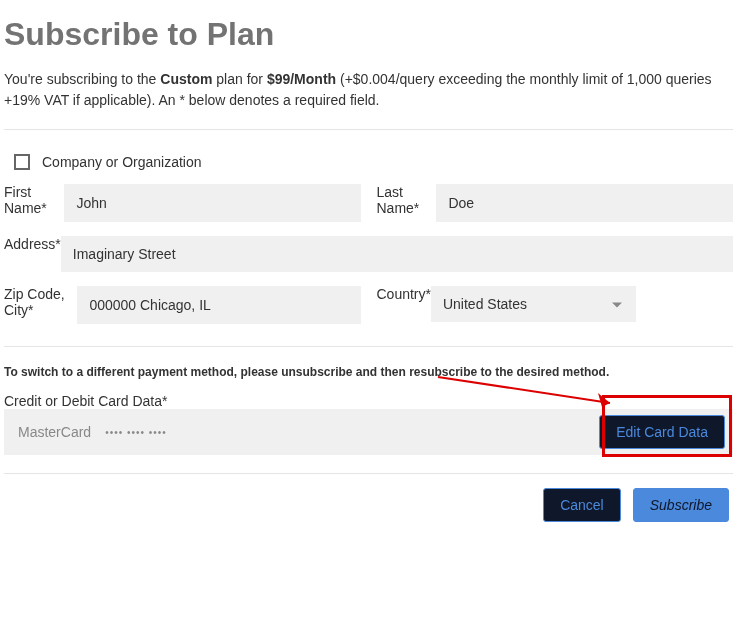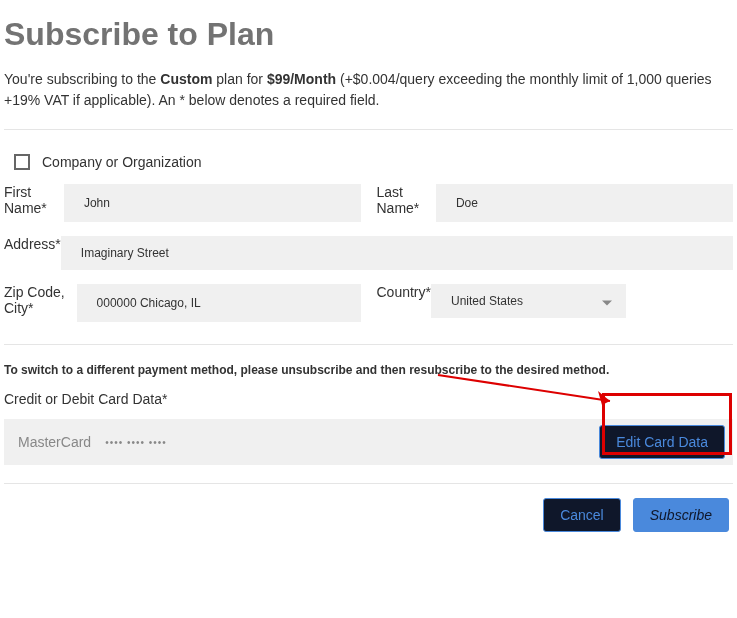--- a/index.html
+++ b/index.html
@@ -50,22 +50,22 @@
   .form-row { display: flex; gap: 16px; margin-bottom: 14px; }
   .form-col { flex: 1; display: flex; }
   .form-label {
     font-size: 14px;
     color: #333;
     margin-bottom: 6px;
   }
   .form-input {
     background: #f0f0f0;
     border: none;
-    padding: 10px 20px;
-    font-size: 12px;
+    padding: 10px 12px;
+    font-size: 14px;
     color: #333;
     font-family: inherit;
     outline: none;
     width: 100%;
   }
   .select-wrap { position: relative; }
   .select-caret {
     position: absolute;
     right: 14px;
     top: 50%;
@@ -184,21 +184,21 @@
         </div>
       </div>
     </div>
   </div>
 
   <hr>
 
   <div class="note">To switch to a different payment method, please unsubscribe and then resubscribe to the desired method.</div>
 
   <div class="rel">
-    <label class="form-label" style="display:block;margin-bottom:12px">Credit or Debit Card Data*</label>
+    <label class="form-label" style="display:block;margin-bottom:0">Credit or Debit Card Data*</label>
     <div class="card-row">
       <div class="card-display">
         <span>MasterCard</span>
         <span class="card-dots">•••• •••• ••••</span>
       </div>
       <div class="card-btn-wrap">
         <button class="btn">Edit Card Data</button>
       </div>
     </div>
 

